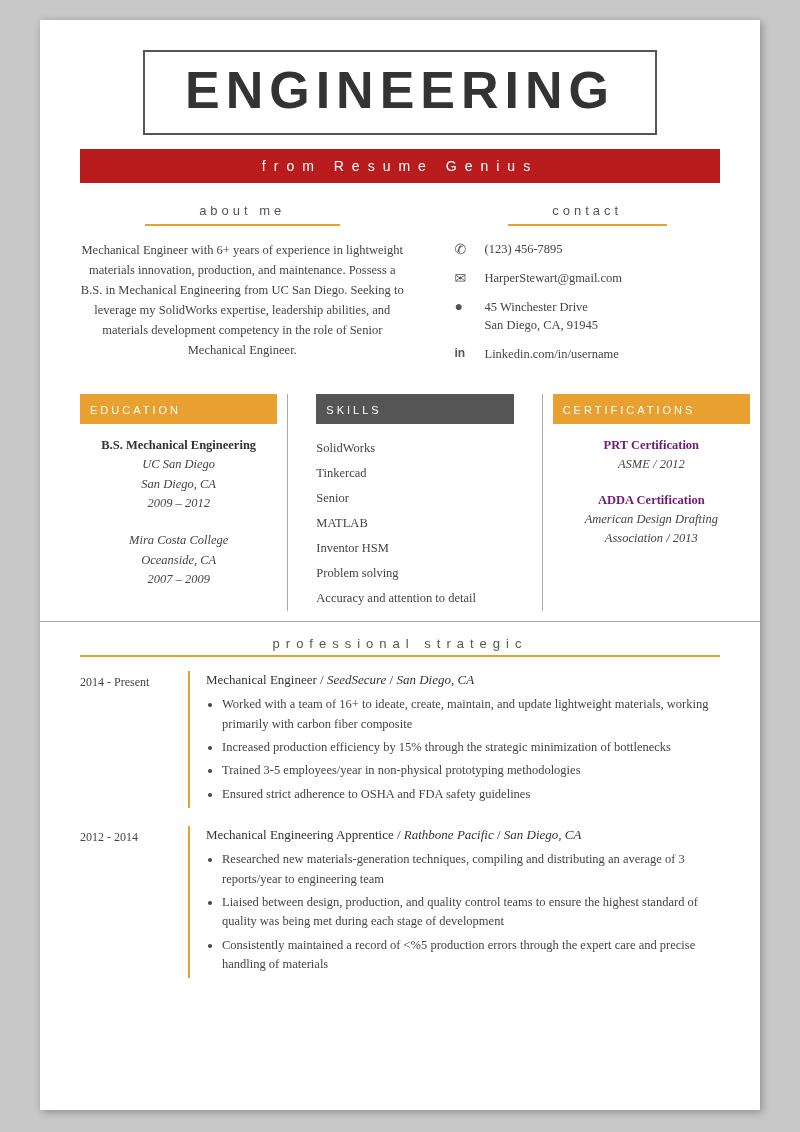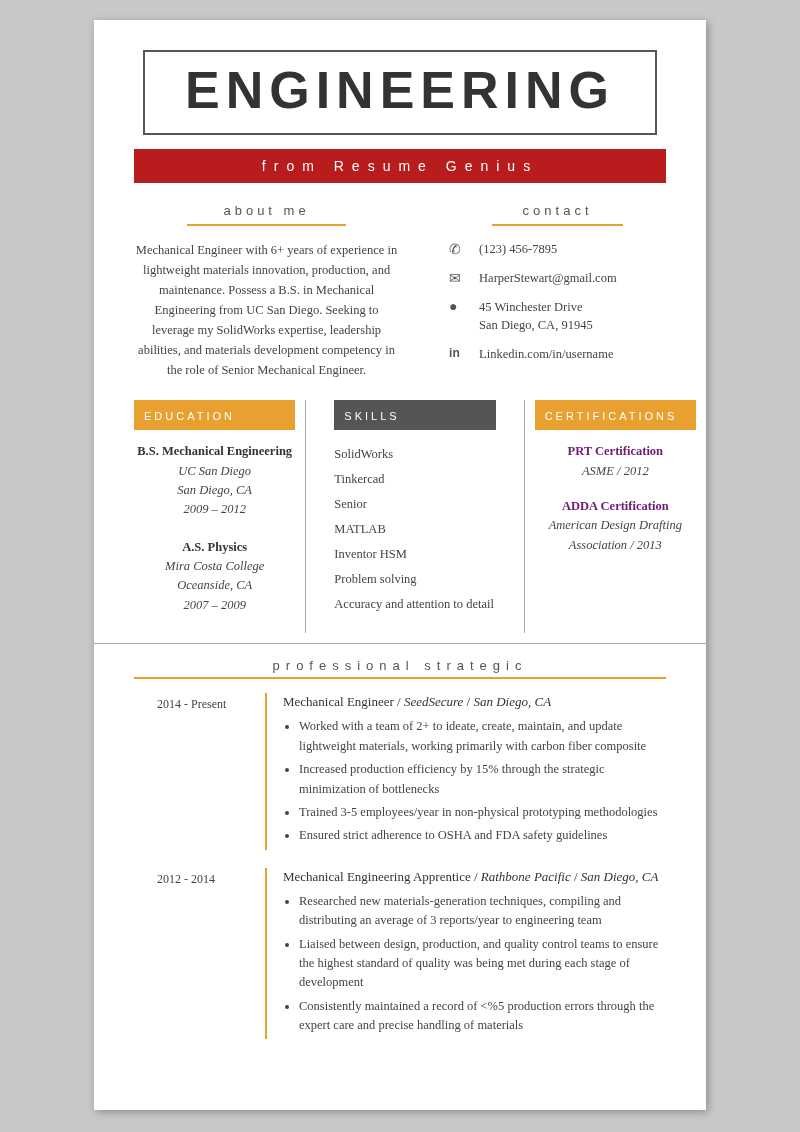--- a/index.html
+++ b/index.html
@@ -7,21 +7,21 @@
       background: #c8c8c8;
       display: flex;
       justify-content: center;
       align-items: flex-start;
       min-height: 1132px;
       padding: 20px 0;
       font-family: Georgia, 'Times New Roman', serif;
     }
     .resume {
       background: #fff;
-      width: 612px;
+      width: 720px;
       min-height: 1090px;
       padding: 0;
       box-shadow: 2px 2px 8px rgba(0,0,0,0.3);
     }
     
     .header {
       text-align: center;
       padding: 30px 40px 0 40px;
     }
     .header-box {
@@ -200,21 +200,20 @@
     }
     .exp-years {
       width: 110px;
       min-width: 110px;
       font-size: 12px;
       color: #444;
       padding-top: 2px;
       border-right: 2px solid #e8a030;
       padding-right: 12px;
       line-height: 1.5;
-      margin-left: 23px;
     }
     .exp-content {
       flex: 1;
       padding-left: 16px;
     }
     .exp-job-title {
       font-size: 13px;
       color: #333;
       margin-bottom: 6px;
       line-height: 1.4;
@@ -283,21 +282,20 @@
       <div class="col-header-orange">
         <span class="col-header-text">EDUCATION</span>
       </div>
       <div class="edu-entry">
         <div class="edu-degree">B.S. Mechanical Engineering</div>
         <div class="edu-school">UC San Diego</div>
         <div class="edu-location">San Diego, CA</div>
         <div class="edu-years">2009 – 2012</div>
       </div>
       <div class="edu-entry">
-        <div class="edu-degree">A.S. Physics</div>
         <div class="edu-school">Mira Costa College</div>
         <div class="edu-location">Oceanside, CA</div>
         <div class="edu-years">2007 – 2009</div>
       </div>
     </div>
 
     <div class="col-skills">
       <div class="col-header-gray">
         <span class="col-header-text">SKILLS</span>
       </div>
@@ -334,21 +332,21 @@
       <div class="prof-exp-underline"></div>
     </div>
 
     <div class="exp-entry">
       <div class="exp-years">2014 - Present</div>
       <div class="exp-content">
         <div class="exp-job-title">
           Mechanical Engineer / <em>SeedSecure</em> / <em>San Diego, CA</em>
         </div>
         <ul class="exp-bullets">
-          <li>Worked with a team of 2+ to ideate, create, maintain, and update lightweight materials, working primarily with carbon fiber composite</li>
+          <li>Worked with a team of 16+ to ideate, create, maintain, and update lightweight materials, working primarily with carbon fiber composite</li>
           <li>Increased production efficiency by 15% through the strategic minimization of bottlenecks</li>
           <li>Trained 3-5 employees/year in non-physical prototyping methodologies</li>
           <li>Ensured strict adherence to OSHA and FDA safety guidelines</li>
         </ul>
       </div>
     </div>
 
     <div class="exp-entry">
       <div class="exp-years">2012 - 2014</div>
       <div class="exp-content">

